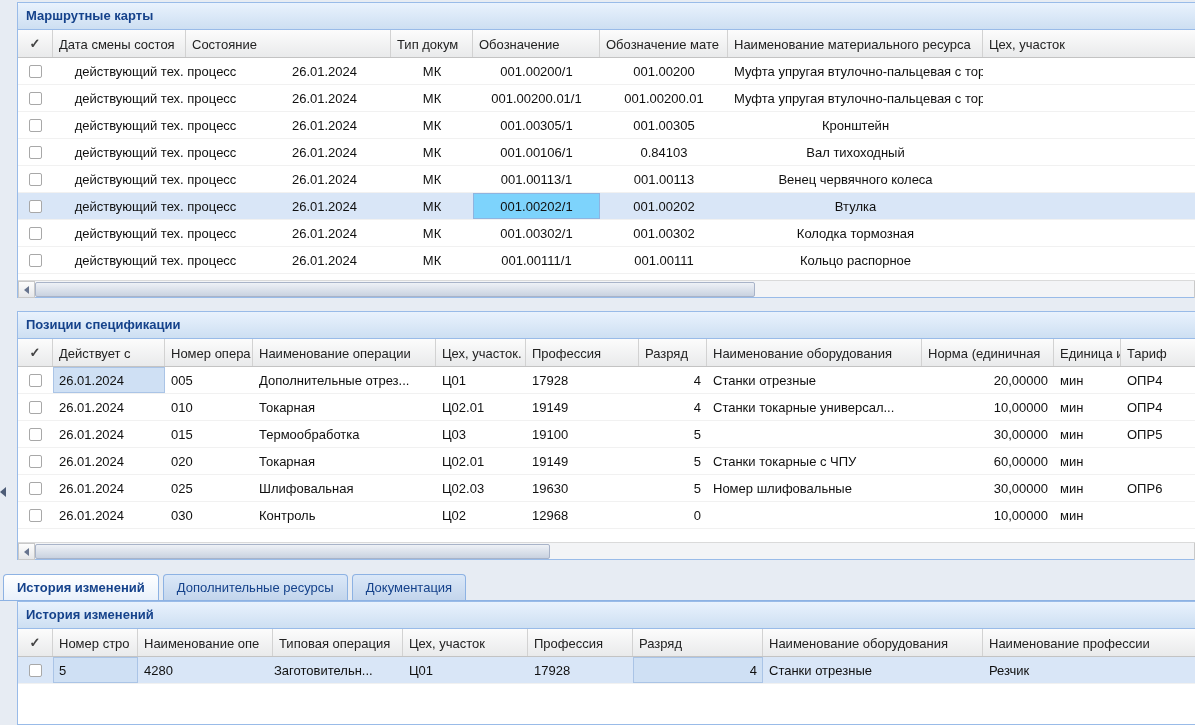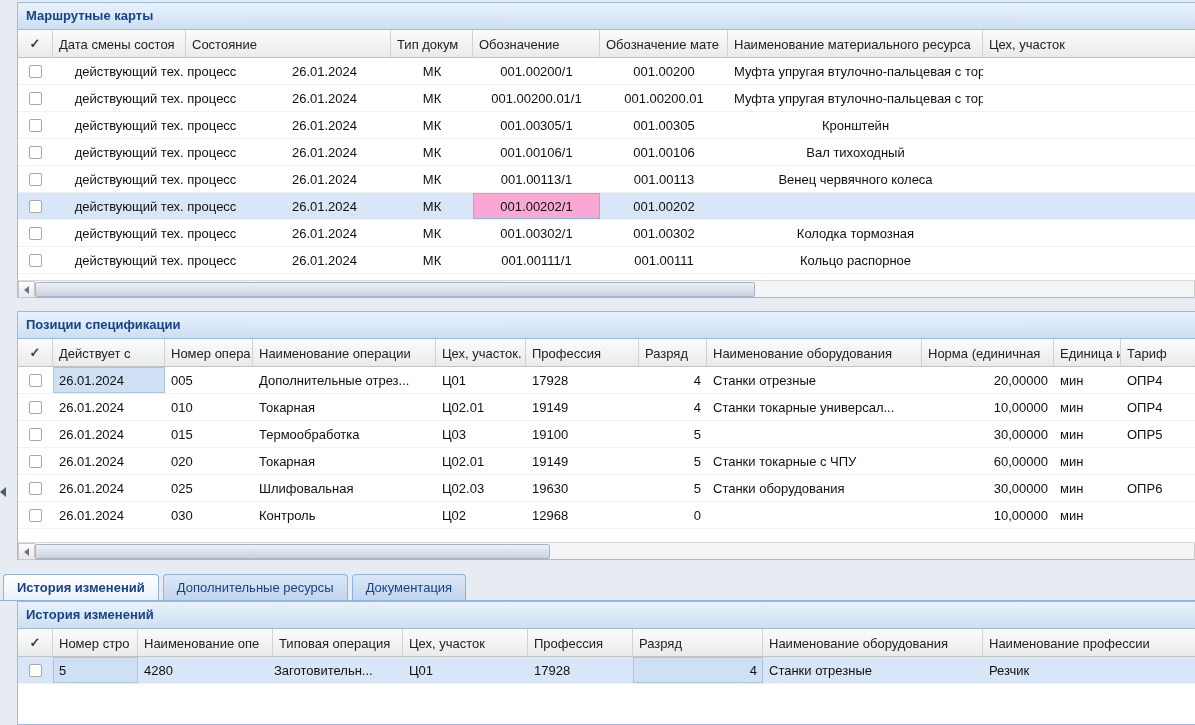--- a/index.html
+++ b/index.html
@@ -21,21 +21,21 @@
   .grid-header { display: flex; height: 28px; background: linear-gradient(#fcfcfc, #e9eaeb); border-bottom: 1px solid #c3c3c3; }
   .hcell { border-right: 1px solid #d2d2d2; padding: 7px 6px 0; white-space: nowrap; overflow: hidden; color: #222; }
   .grid-body { overflow: hidden; background: #fff; }
   #panel-top .grid-body { height: 222px; text-align: center; }
   #panel-mid .grid-body { height: 175px; }
   #panel-bottom .grid-body { height: 67px; }
   .grid-row { display: flex; height: 27px; border-bottom: 1px solid #f1f1f1; }
   .cell { padding: 6px 6px 0; white-space: nowrap; overflow: hidden; }
   .right { text-align: right; }
   .sel { background: #d9e6f7; }
-  .focus { background: #f9a8d4; outline: 1px solid #8fb4e0; outline-offset: -1px; }
+  .focus { background: #7dd3fc; outline: 1px solid #8fb4e0; outline-offset: -1px; }
   .focus-light { background: #cfe0f4; outline: 1px solid #aac4e6; outline-offset: -1px; }
   .cb-cell { display: flex; align-items: center; justify-content: center; padding: 0; }
   .cb { width: 13px; height: 13px; border: 1px solid #a8a8a8; border-radius: 2px; background: #fff; }
   .cbh { display: flex; align-items: center; justify-content: center; padding: 0; font-weight: bold; color: #444; }
   
   .t0{width:35px}.t1{width:205px}.t2{width:133px}.t3{width:82px}.t4{width:127px}.t5{width:128px}.t6{width:255px}.t7{flex:1}
   
   .m0{width:35px}.m1{width:112px}.m2{width:88px}.m3{width:183px}.m4{width:90px}.m5{width:113px}.m6{width:68px}.m7{width:215px}.m8{width:132px}.m9{width:67px}.m10{flex:1}
   
   .b0{width:35px}.b1{width:85px}.b2{width:130px}.b3{width:135px}.b4{width:125px}.b5{width:105px}.b6{width:130px}.b7{width:220px}.b8{flex:1}
@@ -110,21 +110,21 @@
     </div>
 
     <div class="grid-row">
       <div class="cell t0 cb-cell">
           <span class="cb"></span>
         </div>
       <div class="cell t1">действующий тех. процесс</div>
       <div class="cell t2">26.01.2024</div>
       <div class="cell t3">МК</div>
       <div class="cell t4">001.00106/1</div>
-      <div class="cell t5">001.00106</div>
+      <div class="cell t5">0.84103</div>
       <div class="cell t6">Вал тихоходный</div>
       <div class="cell t7"></div>
     </div>
 
     <div class="grid-row">
       <div class="cell t0 cb-cell">
           <span class="cb"></span>
         </div>
       <div class="cell t1">действующий тех. процесс</div>
       <div class="cell t2">26.01.2024</div>
@@ -137,20 +137,21 @@
 
     <div class="grid-row sel">
       <div class="cell t0 cb-cell">
           <span class="cb"></span>
         </div>
       <div class="cell t1">действующий тех. процесс</div>
       <div class="cell t2">26.01.2024</div>
       <div class="cell t3">МК</div>
       <div class="cell t4 focus">001.00202/1</div>
       <div class="cell t5">001.00202</div>
+      <div class="cell t6">Втулка</div>
       <div class="cell t7"></div>
     </div>
 
     <div class="grid-row">
       <div class="cell t0 cb-cell">
           <span class="cb"></span>
         </div>
       <div class="cell t1">действующий тех. процесс</div>
       <div class="cell t2">26.01.2024</div>
       <div class="cell t3">МК</div>
@@ -271,21 +272,21 @@
     <div class="grid-row">
       <div class="cell m0 cb-cell">
           <span class="cb"></span>
         </div>
       <div class="cell m1">26.01.2024</div>
       <div class="cell m2">025</div>
       <div class="cell m3">Шлифовальная</div>
       <div class="cell m4">Ц02.03</div>
       <div class="cell m5">19630</div>
       <div class="cell m6 right">5</div>
-      <div class="cell m7">Станки оборудования</div>
+      <div class="cell m7">Номер шлифовальные</div>
       <div class="cell m8 right">30,00000</div>
       <div class="cell m9">мин</div>
       <div class="cell m10">ОПР6</div>
     </div>
 
     <div class="grid-row">
       <div class="cell m0 cb-cell">
           <span class="cb"></span>
         </div>
       <div class="cell m1">26.01.2024</div>

